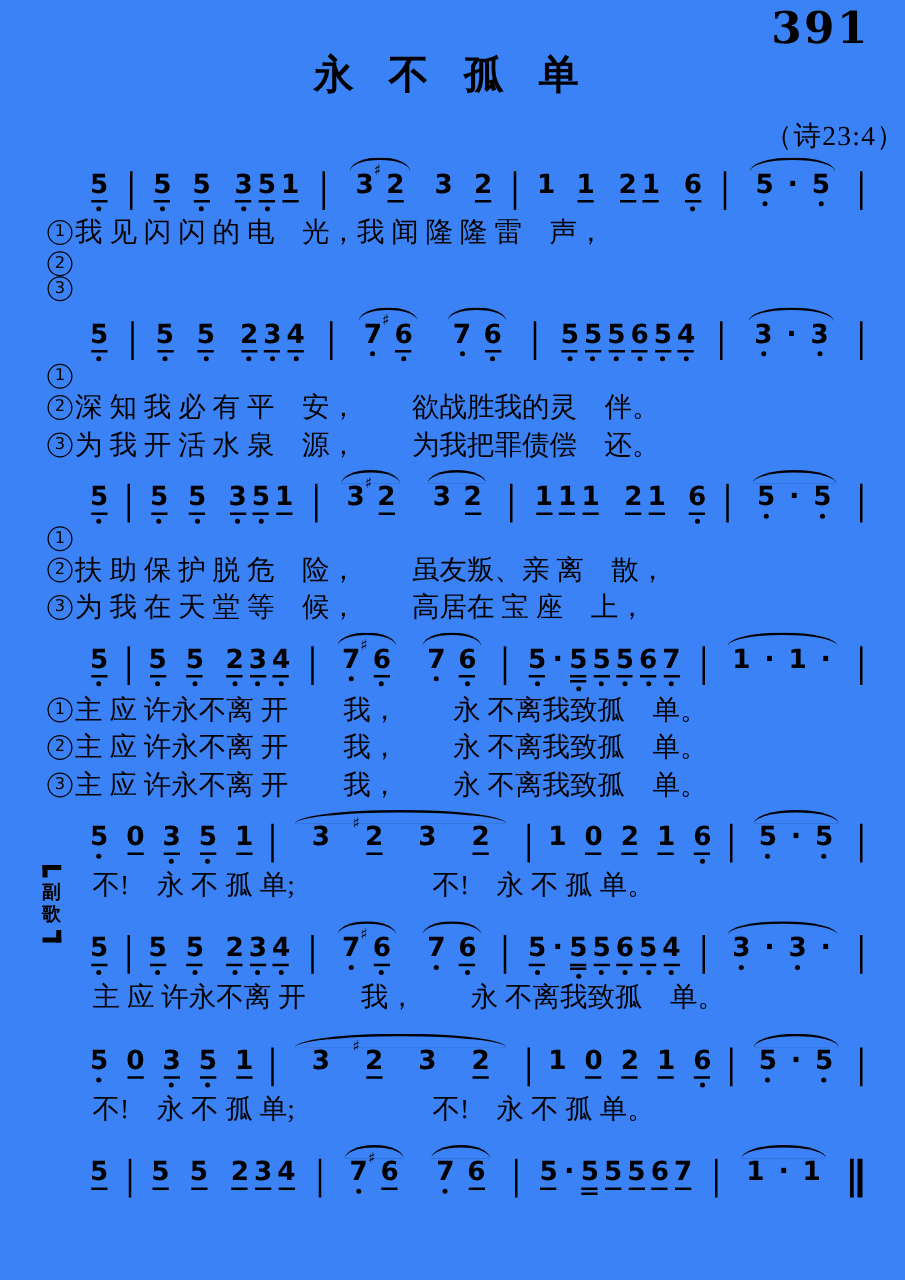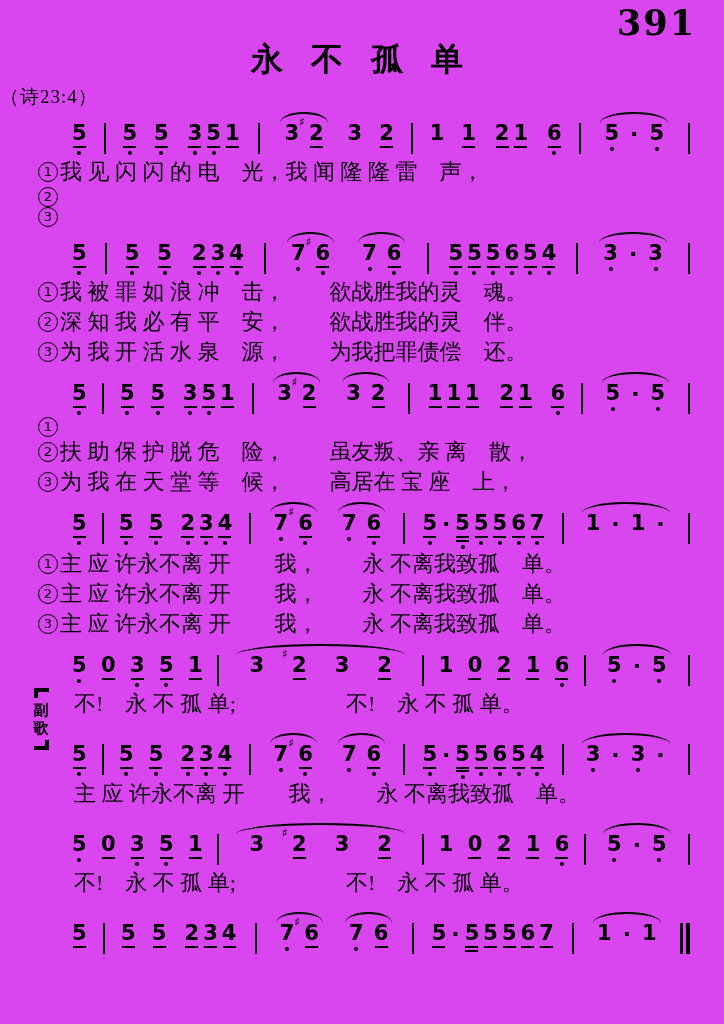--- a/index.html
+++ b/index.html
@@ -1,21 +1,21 @@
 <!DOCTYPE html>
 <html><head>
 <meta charset="utf-8">
 <style>
   html,body{margin:0;padding:0;background:#e8e8e8;}
-  .page{position:relative;width:724px;height:1024px;background:#d946ef;color:#000;
+  .page{position:relative;width:724px;height:1024px;background:#3b82f6;color:#000;
         font-family:"Liberation Serif",serif;overflow:hidden;margin:0 auto;}
   .pagenum{position:absolute;top:2px;right:28px;font-family:"DejaVu Serif",serif;
            font-weight:bold;font-size:35px;letter-spacing:2px;}
   .title{text-align:center;margin:38px 0 0 0;font-size:32px;font-weight:bold;letter-spacing:10px;}
-  .subtitle{text-align:left;font-size:19px;margin-top:2px;letter-spacing:1px;}
+  .subtitle{text-align:right;font-size:22px;margin-top:12px;letter-spacing:1px;}
   .meta{display:flex;justify-content:space-between;align-items:flex-end;
         margin:4px 32px 10px 60px;font-size:19px;}
   .meta .key{letter-spacing:1px;}
   .tempo{font-size:19px;}
   .tempo .glyph{font-family:"DejaVu Sans",sans-serif;font-size:21px;}
 
   .music{padding:0 34px 0 38px;}
   .system{position:relative;}
   .system.verse{margin-bottom:3px;}
   .system.refrain-part{margin-bottom:12px;}
@@ -252,21 +252,21 @@
               <span class="ldot"></span>
             </span>
             <span class="adot">·</span>
             <span class="note">
               <span class="nv">3</span>
               <span class="ldot"></span>
             </span>
           </span>
           <span class="bar"></span>
         </div>
-        <div class="lyr"><span class="vnum">1</span><span class="lyr-text">我 被 罪 如 浪 冲　击，　　欲战胜我的灵　魂。</span></div>
+        <div class="lyr"><span class="vnum">1</span></div>
         <div class="lyr"><span class="vnum">2</span><span class="lyr-text">深 知 我 必 有 平　安，　　欲战胜我的灵　伴。</span></div>
         <div class="lyr"><span class="vnum">3</span><span class="lyr-text">为 我 开 活 水 泉　源，　　为我把罪债偿　还。</span></div>
       </div>
       <div class="system verse">
         <div class="noterow">
           <span class="note">
             <span class="nv">5</span>
             <span class="ul"></span>
             <span class="ldot"></span>
           </span>

